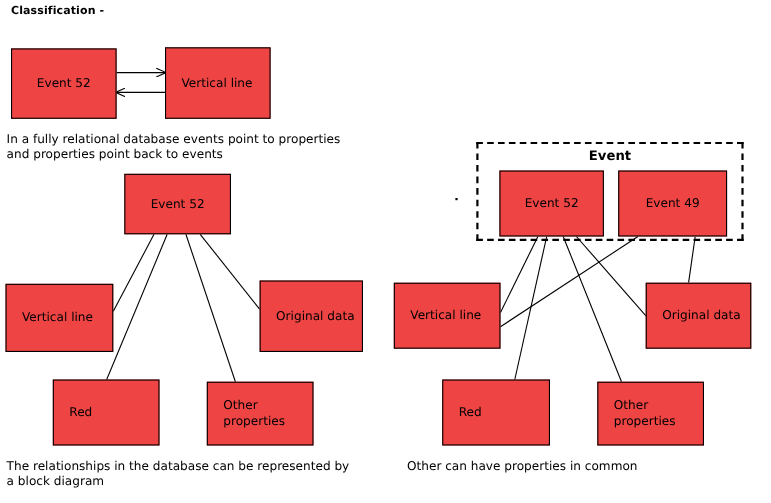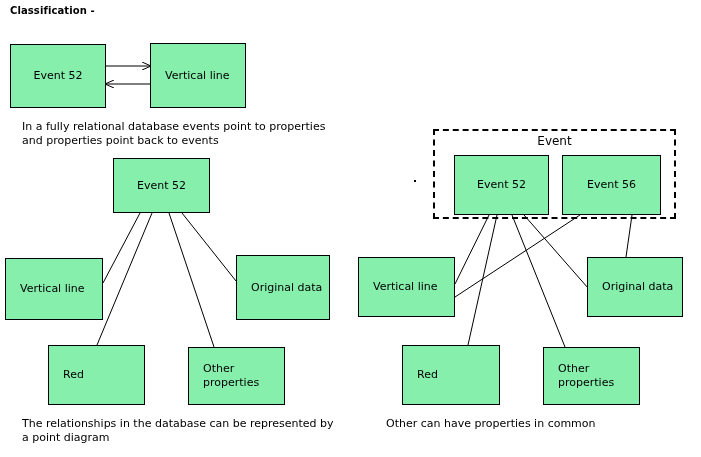--- a/index.html
+++ b/index.html
@@ -28,21 +28,21 @@
     top: 5px;
     font-size: 10px;
     font-weight: bold;
     letter-spacing: 0.1px;
     white-space: nowrap;
   }
   .box {
     position: absolute;
     box-sizing: border-box;
     border: 1px solid #000000;
-    background: #86efac;
+    background: #ef4444;
     display: flex;
     align-items: center;
     justify-content: flex-start;
     z-index: 3;
   }
   .box .box-label {
     font-size: 11px;
     line-height: 14px;
     padding-left: 14px;
     padding-right: 6px;
@@ -57,32 +57,31 @@
   .group-box {
     position: absolute;
     box-sizing: border-box;
     border: 2px dashed #000000;
     background: transparent;
     z-index: 2;
   }
   .group-title {
     position: absolute;
     font-size: 12px;
-    font-weight: normal;
+    font-weight: bold;
     text-align: center;
     z-index: 4;
     white-space: nowrap;
   }
   .caption {
     position: absolute;
     font-size: 11px;
     line-height: 14px;
     white-space: pre-line;
     z-index: 3;
-    margin-left: 16px;
   }
   .dot-artifact {
     position: absolute;
     width: 2px;
     height: 2px;
     background: #000000;
     z-index: 3;
   }
 </style>
 </head>
@@ -139,34 +138,34 @@
     <div class="box" style="left: 188px; top: 347px; width: 97px; height: 58px;">
       <span class="box-label">Other
 properties</span>
     </div>
     <div class="group-box" style="left: 433px; top: 129px; width: 243px; height: 90px;"></div>
     <div class="group-title" style="left: 433px; top: 134px; width: 243px;">Event</div>
     <div class="box center" style="left: 454px; top: 155px; width: 95px; height: 60px;">
       <span class="box-label">Event 52</span>
     </div>
     <div class="box center" style="left: 562px; top: 155px; width: 99px; height: 60px;">
-      <span class="box-label">Event 56</span>
+      <span class="box-label">Event 49</span>
     </div>
     <div class="box" style="left: 358px; top: 257px; width: 97px; height: 60px;">
       <span class="box-label">Vertical line</span>
     </div>
     <div class="box" style="left: 587px; top: 257px; width: 96px; height: 60px;">
       <span class="box-label">Original data</span>
     </div>
     <div class="box" style="left: 402px; top: 345px; width: 98px; height: 60px;">
       <span class="box-label">Red</span>
     </div>
     <div class="box" style="left: 543px; top: 347px; width: 97px; height: 58px;">
       <span class="box-label">Other
 properties</span>
     </div>
   </div>
 
 <div class="caption" style="left:6px;top:120px;">In a fully relational database events point to properties
 and properties point back to events</div>
 <div class="caption" style="left:6px;top:417px;">The relationships in the database can be represented by
-a point diagram</div>
+a block diagram</div>
 <div class="caption" style="left:370px;top:417px;">Other can have properties in common</div>
 
 </body></html>

